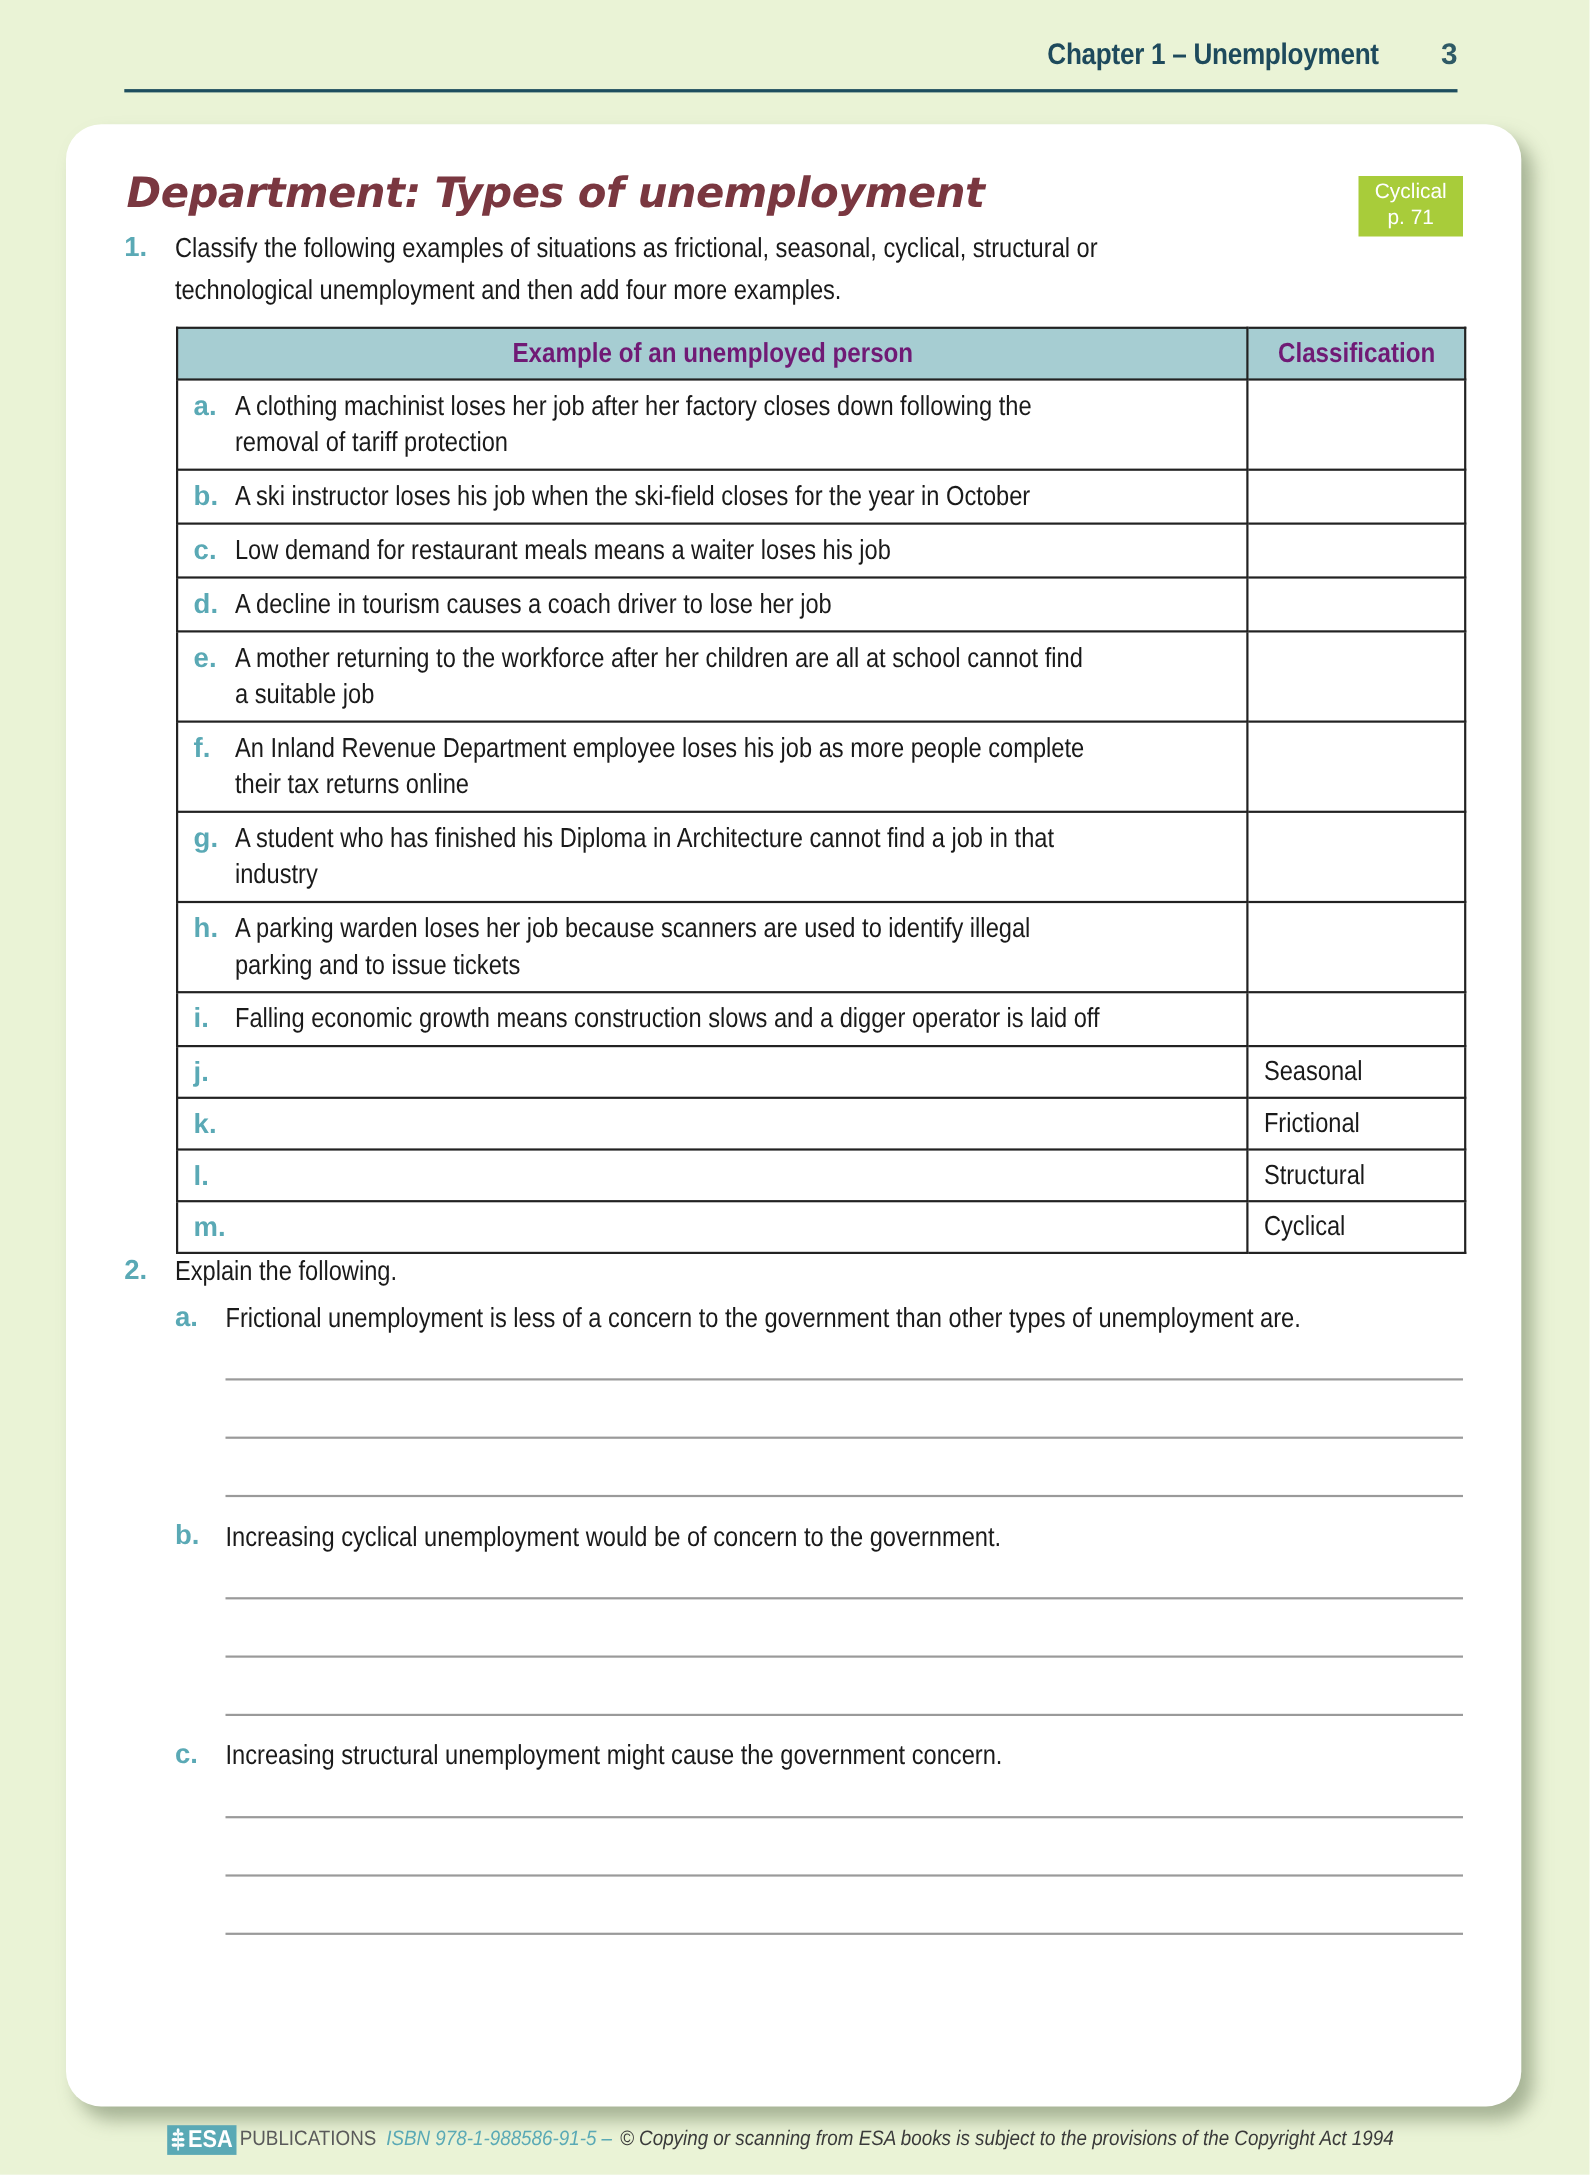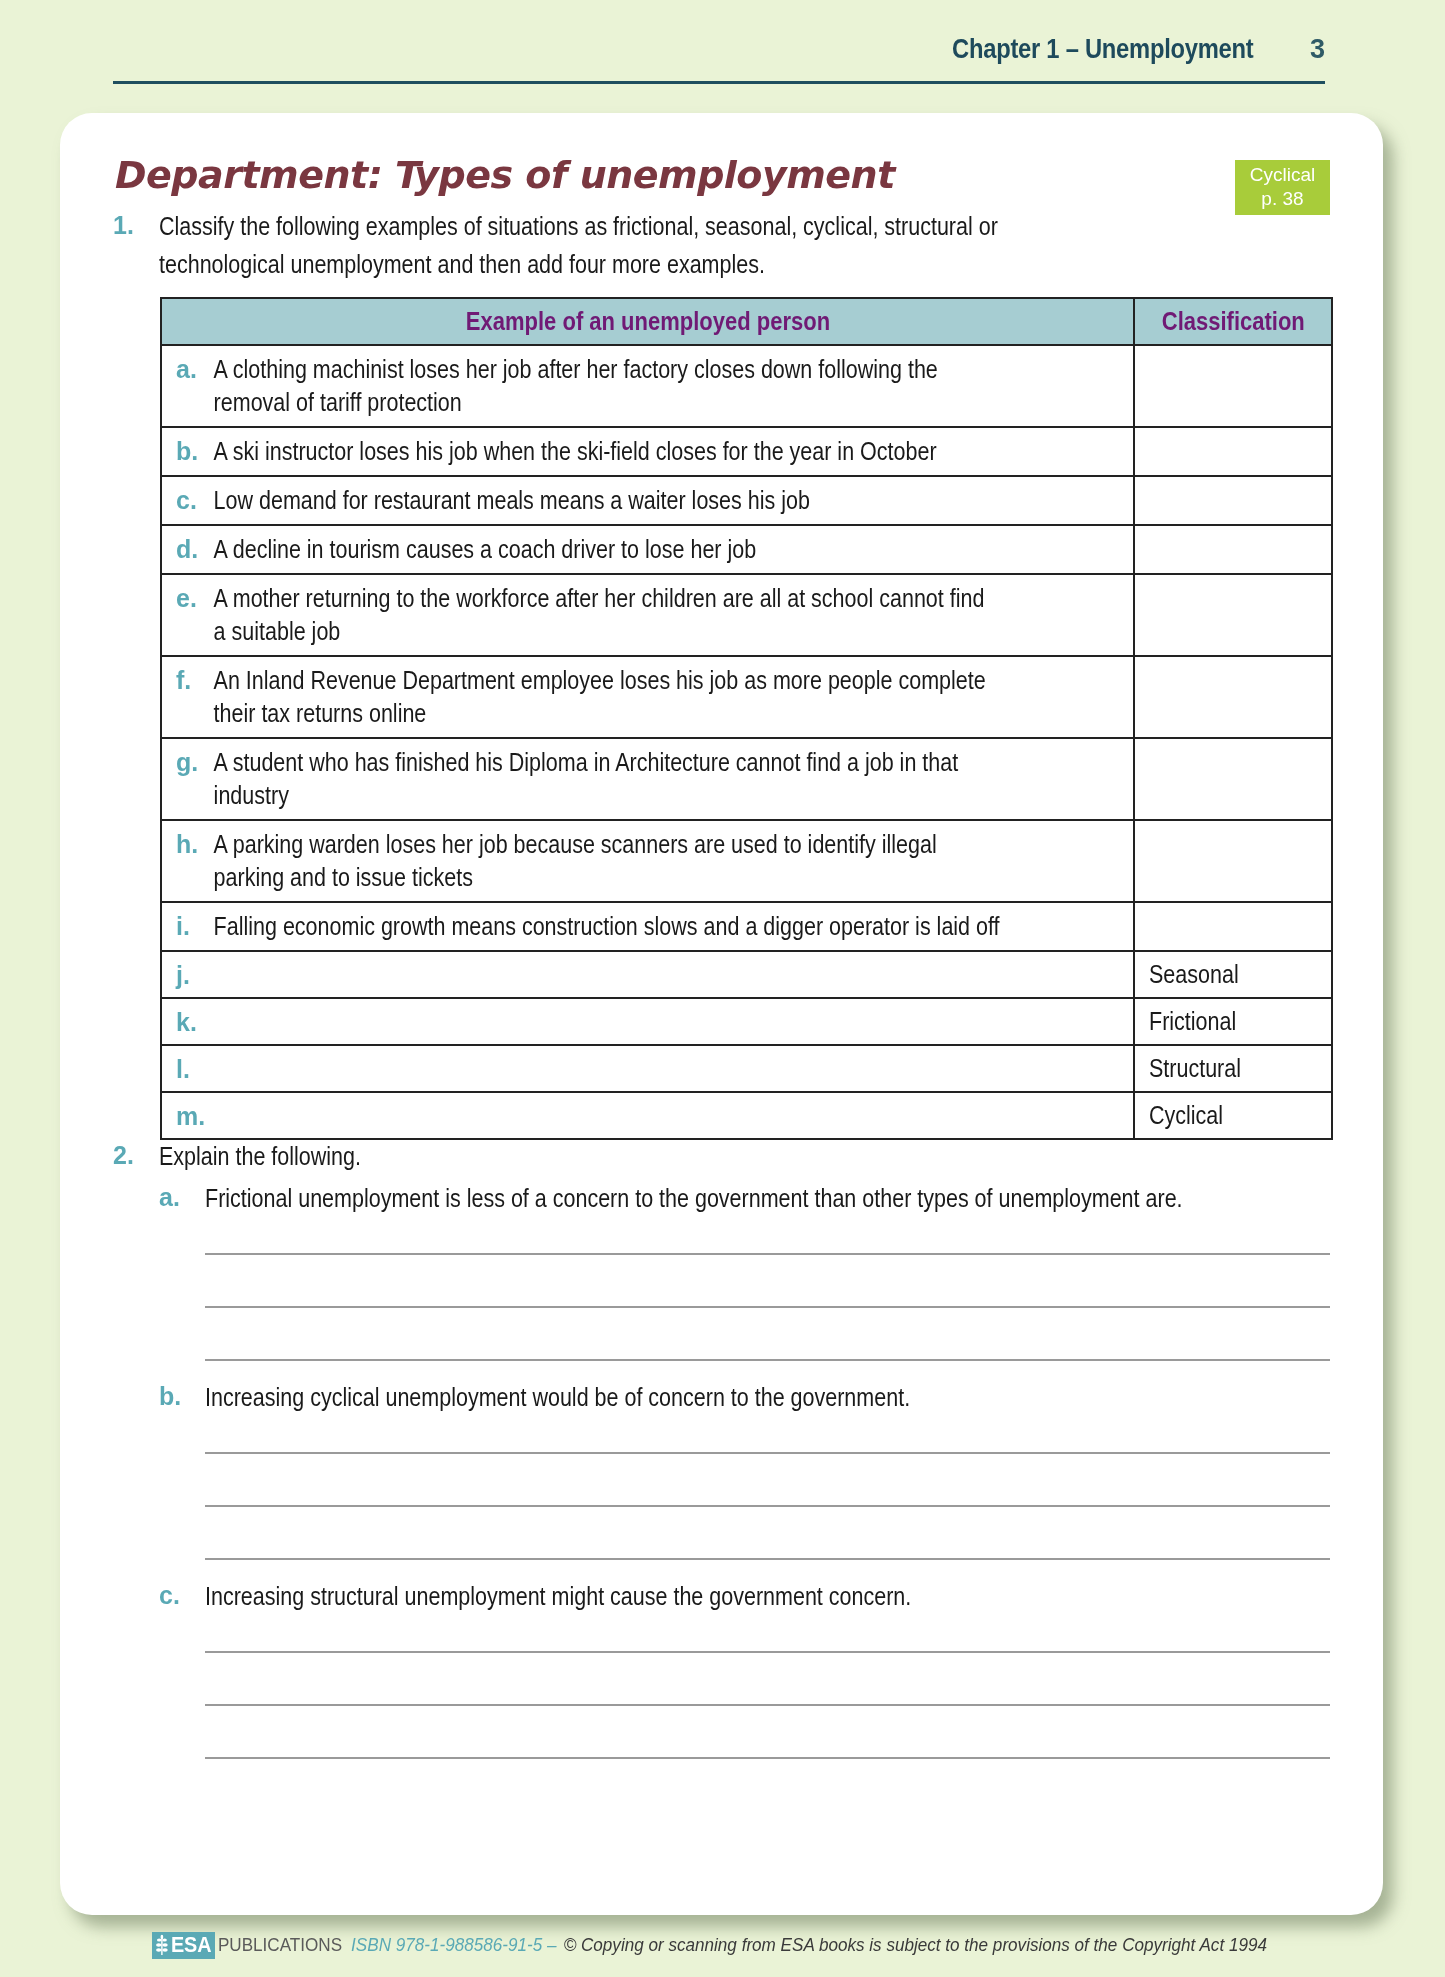--- a/index.html
+++ b/index.html
@@ -96,21 +96,21 @@
   <span class="chap">Chapter 1 – Unemployment</span>
   <span class="pnum">3</span>
 </div>
 
 <div class="card"></div>
 
 <h1 class="title">Department: Types of unemployment</h1>
 
 <div class="answers">
   <div>Cyclical</div>
-  <div>p. 38</div>
+  <div>p. 71</div>
 </div>
 
 <span class="qnum" style="left:113px; top:211px;">1.</span>
 <span class="qtext" style="left:159px; top:208px;">Classify the following examples of situations as frictional, seasonal, cyclical, structural or</span>
 <span class="qtext" style="left:159px; top:246px;">technological unemployment and then add four more examples.</span>
 
 <table class="cls">
   <colgroup>
       <col style="width:973px">
       <col style="width:198px">

